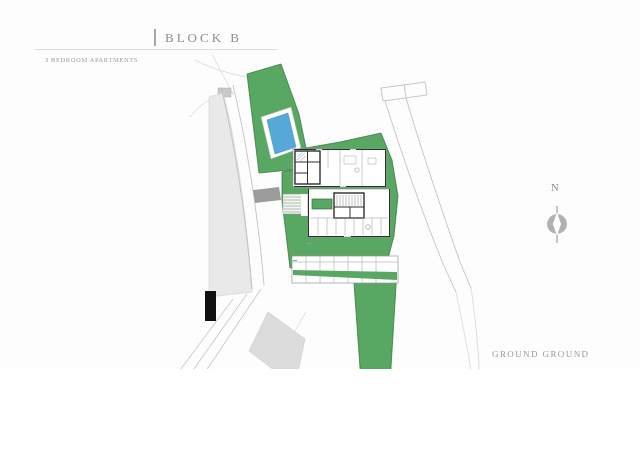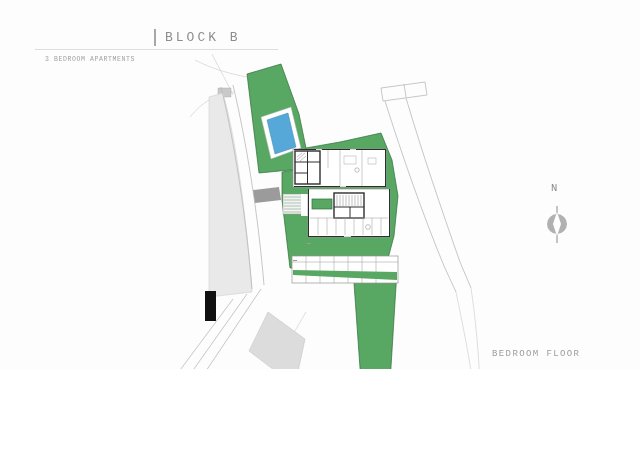--- a/index.html
+++ b/index.html
@@ -1,17 +1,17 @@
 <!DOCTYPE html>
 <html style="--green: #58a763; --green_outline: #2e6f3a; --pool_blue: #55a8d8; --parcel: #e9e9e9; --parcel_outline: #d4d4d4; --road: #b9b9b9; --wall: #2e2e2e; --crosswalk: #9b9b9b; --asphalt_patch: #dcdcdc; --marker_black: #101010; --text: #8d8d8d;"><head>
 <meta charset="utf-8">
 <style>
   html,body{margin:0;padding:0;background:#ffffff;}
   .canvas{position:relative;width:640px;height:369px;background:#fdfdfd;overflow:hidden;
-          font-family:Liberation Mono, monospace;}
+          font-family:Liberation Serif, serif;}
   .plan-svg{position:absolute;left:0;top:0;}
 
   
   .title-bar{position:absolute;left:154px;top:29px;width:2px;height:17px;background:#a8a8a8;}
   .block-title{position:absolute;left:165px;top:30px;font-size:13px;letter-spacing:3px;
                color:var(--text,#8d8d8d);font-weight:400;}
   .title-rule{position:absolute;left:35px;top:49px;width:243px;height:1px;background:#dedede;}
   .subtitle{position:absolute;left:45px;top:56px;font-size:6.5px;letter-spacing:.6px;
             color:#a2a2a2;}
 
@@ -148,16 +148,16 @@
       <polygon class="compass-slit" points="557,212 561,224 557,236 553,224"></polygon>
     </g>
   </svg>
 
   <div class="title-bar"></div>
   <div class="block-title">BLOCK B</div>
   <div class="title-rule"></div>
   <div class="subtitle">3 BEDROOM APARTMENTS</div>
 
   <div class="north-label">N</div>
-  <div class="floor-label">BEDROOM FLOOR</div>
+  <div class="floor-label">GROUND GROUND</div>
 
   <div class="fine-print"></div>
 </div>
 
 </body></html>

